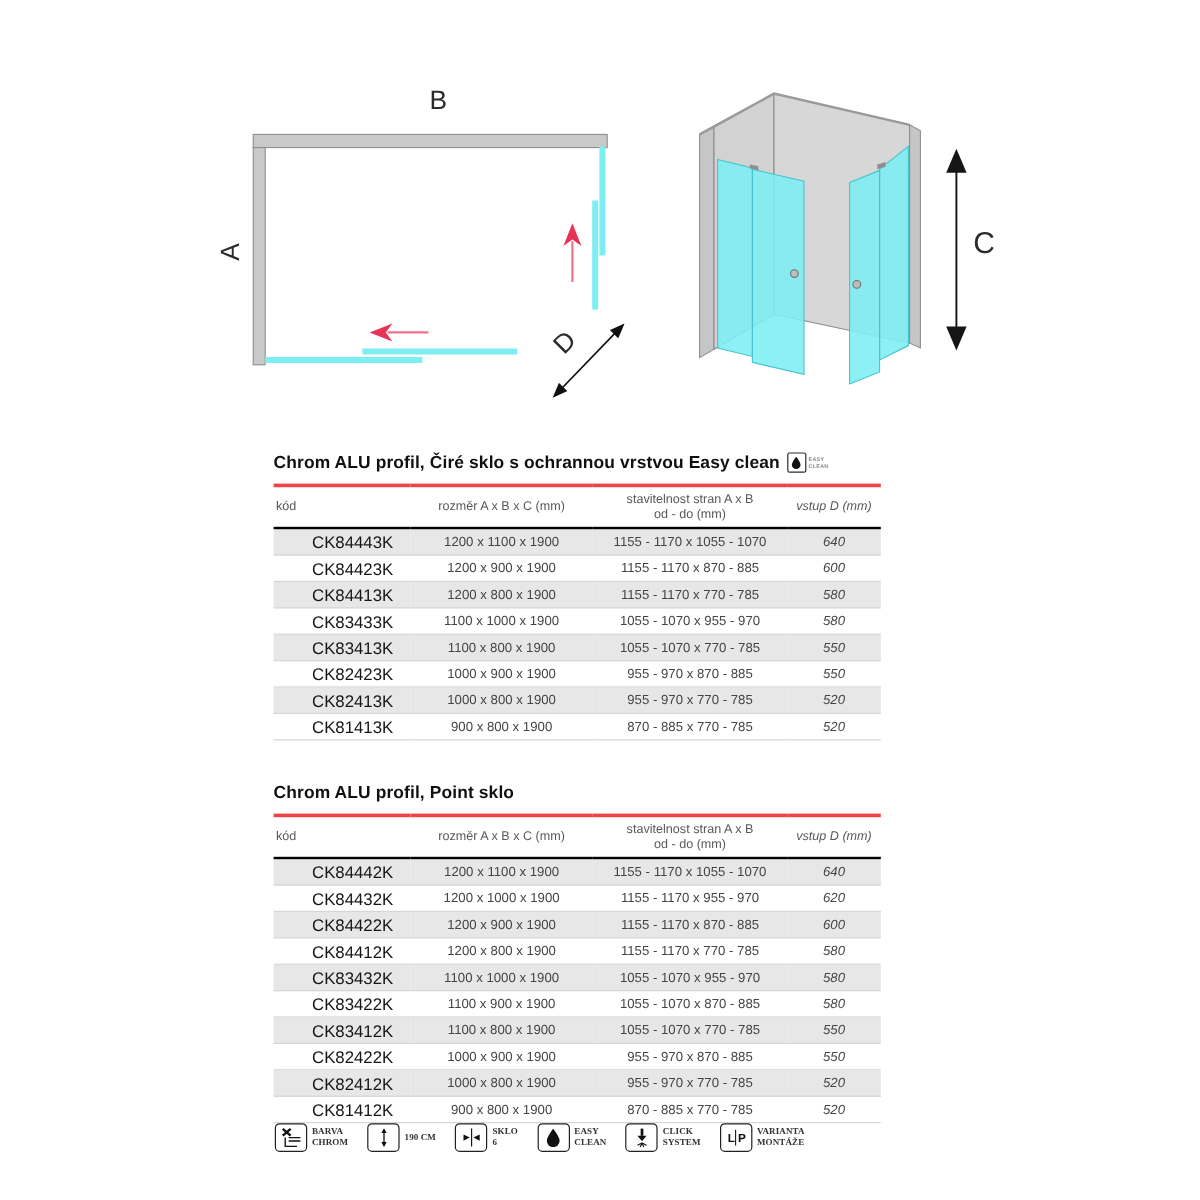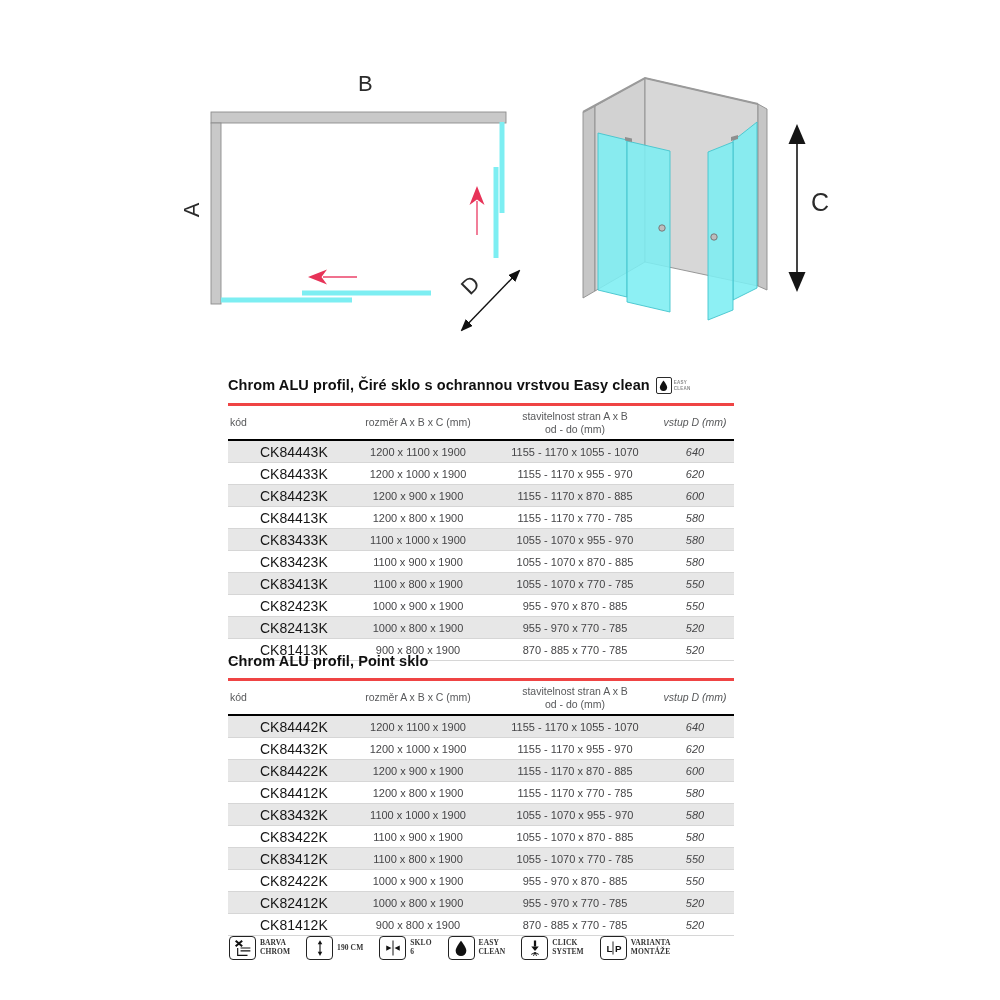--- a/index.html
+++ b/index.html
@@ -2,21 +2,21 @@
 <html><head>
 <meta charset="utf-8">
 <style>
   html,body{margin:0;padding:0;background:#fff;}
   body{width:1000px;height:1000px;position:relative;overflow:hidden;
        font-family:"Liberation Sans",sans-serif;color:#222;}
   .abs{position:absolute;}
 
   
   .spec-block{position:absolute;left:228px;width:490px;}
-  .tbl-title{display:flex;gap:6px;margin:0 0 9px 0;
+  .tbl-title{display:flex;align-items:center;gap:6px;margin:0 0 9px 0;
              font-size:14.5px;font-weight:bold;color:#101010;letter-spacing:.1px;}
   .ec-badge{display:inline-flex;align-items:center;gap:2px;}
   .ec-box{display:inline-flex;align-items:center;justify-content:center;
           width:14px;height:15px;border:1px solid #2b2b2b;border-radius:2px;background:#fff;}
   .ec-txt{display:inline-flex;flex-direction:column;font-size:4.5px;line-height:1.15;
           color:#8a8a8a;font-weight:bold;letter-spacing:.2px;}
   table{width:490px;border-collapse:collapse;table-layout:fixed;}
   thead tr{border-top:3px solid #ef4444;border-bottom:2.2px solid #000;}
   th{font-weight:normal;color:#58595b;font-size:10.5px;line-height:1.2;
      padding:4px 2px;vertical-align:middle;}
@@ -130,47 +130,35 @@
       </tr>
     </thead>
     <tbody>
         <tr>
           <td class="c-code">CK84443K</td>
           <td class="c-dim">1200 x 1100 x 1900</td>
           <td class="c-range">1155 - 1170 x 1055 - 1070</td>
           <td class="c-entry">640</td>
         </tr>
         <tr>
-          <td class="c-code">CK84433K</td>
-          <td class="c-dim">1200 x 1000 x 1900</td>
-          <td class="c-range">1155 - 1170 x 955 - 970</td>
-          <td class="c-entry">620</td>
-        </tr>
-        <tr>
           <td class="c-code">CK84423K</td>
           <td class="c-dim">1200 x 900 x 1900</td>
           <td class="c-range">1155 - 1170 x 870 - 885</td>
           <td class="c-entry">600</td>
         </tr>
         <tr>
           <td class="c-code">CK84413K</td>
           <td class="c-dim">1200 x 800 x 1900</td>
           <td class="c-range">1155 - 1170 x 770 - 785</td>
           <td class="c-entry">580</td>
         </tr>
         <tr>
           <td class="c-code">CK83433K</td>
           <td class="c-dim">1100 x 1000 x 1900</td>
           <td class="c-range">1055 - 1070 x 955 - 970</td>
-          <td class="c-entry">580</td>
-        </tr>
-        <tr>
-          <td class="c-code">CK83423K</td>
-          <td class="c-dim">1100 x 900 x 1900</td>
-          <td class="c-range">1055 - 1070 x 870 - 885</td>
           <td class="c-entry">580</td>
         </tr>
         <tr>
           <td class="c-code">CK83413K</td>
           <td class="c-dim">1100 x 800 x 1900</td>
           <td class="c-range">1055 - 1070 x 770 - 785</td>
           <td class="c-entry">550</td>
         </tr>
         <tr>
           <td class="c-code">CK82423K</td>

